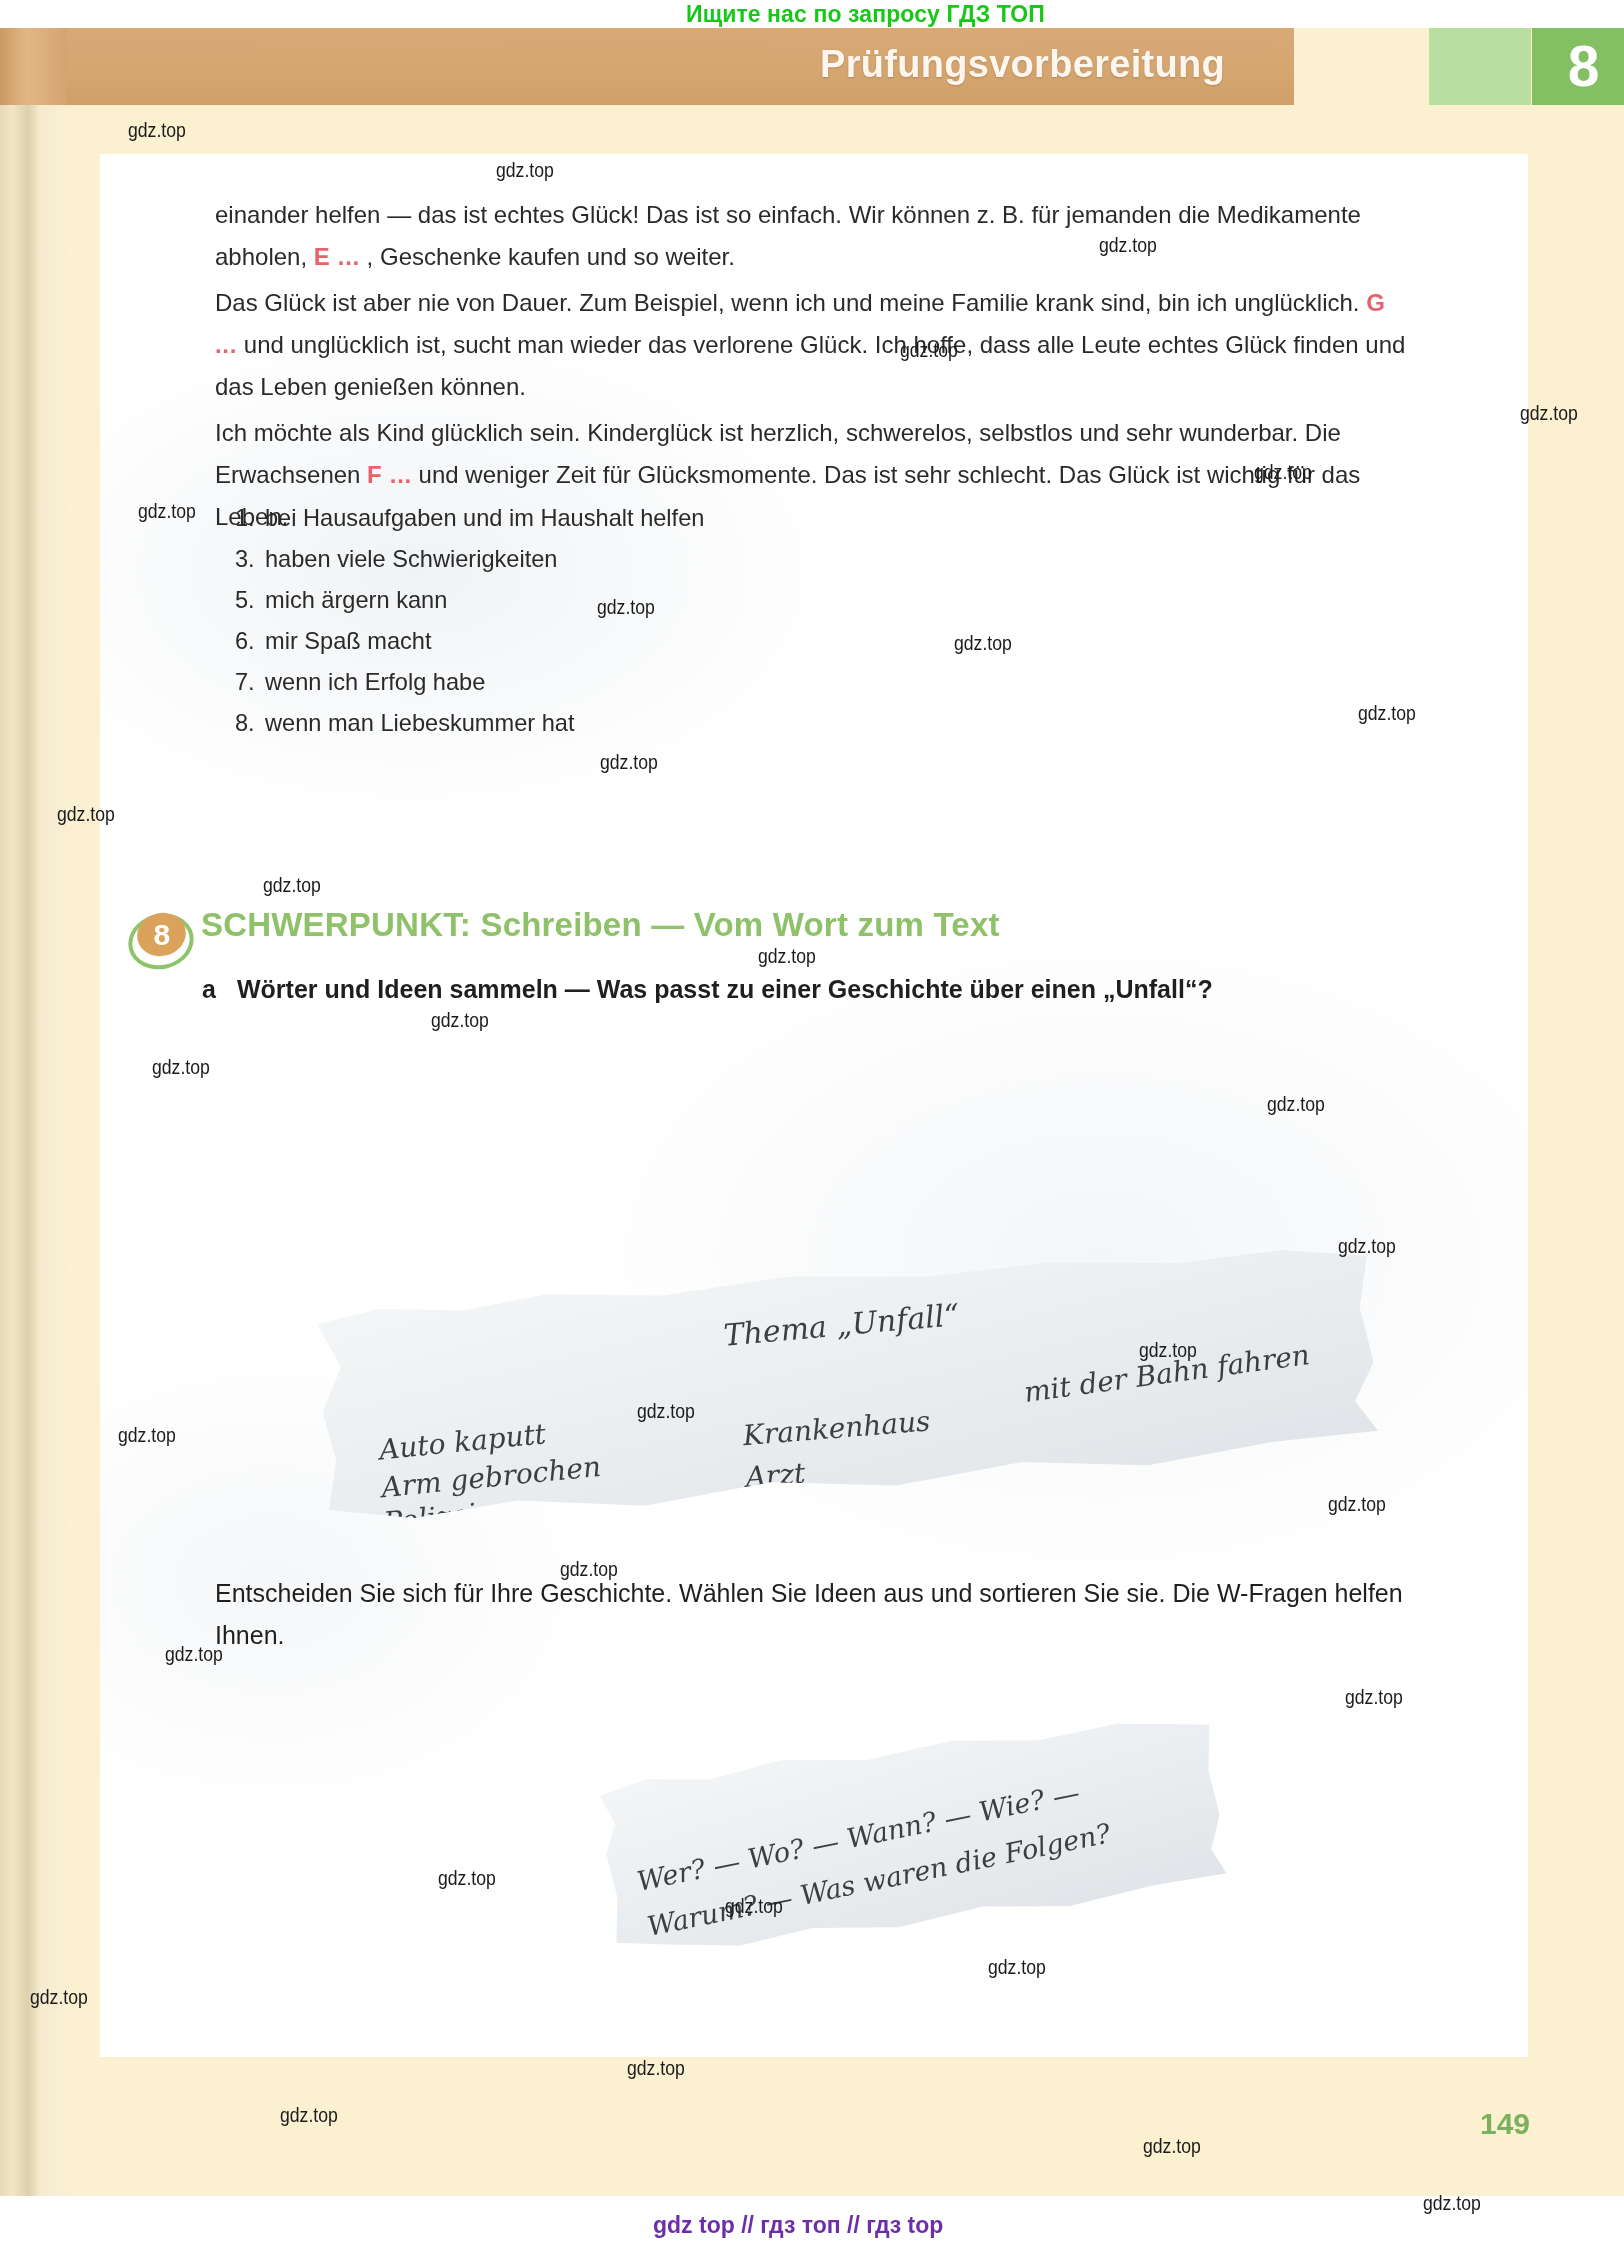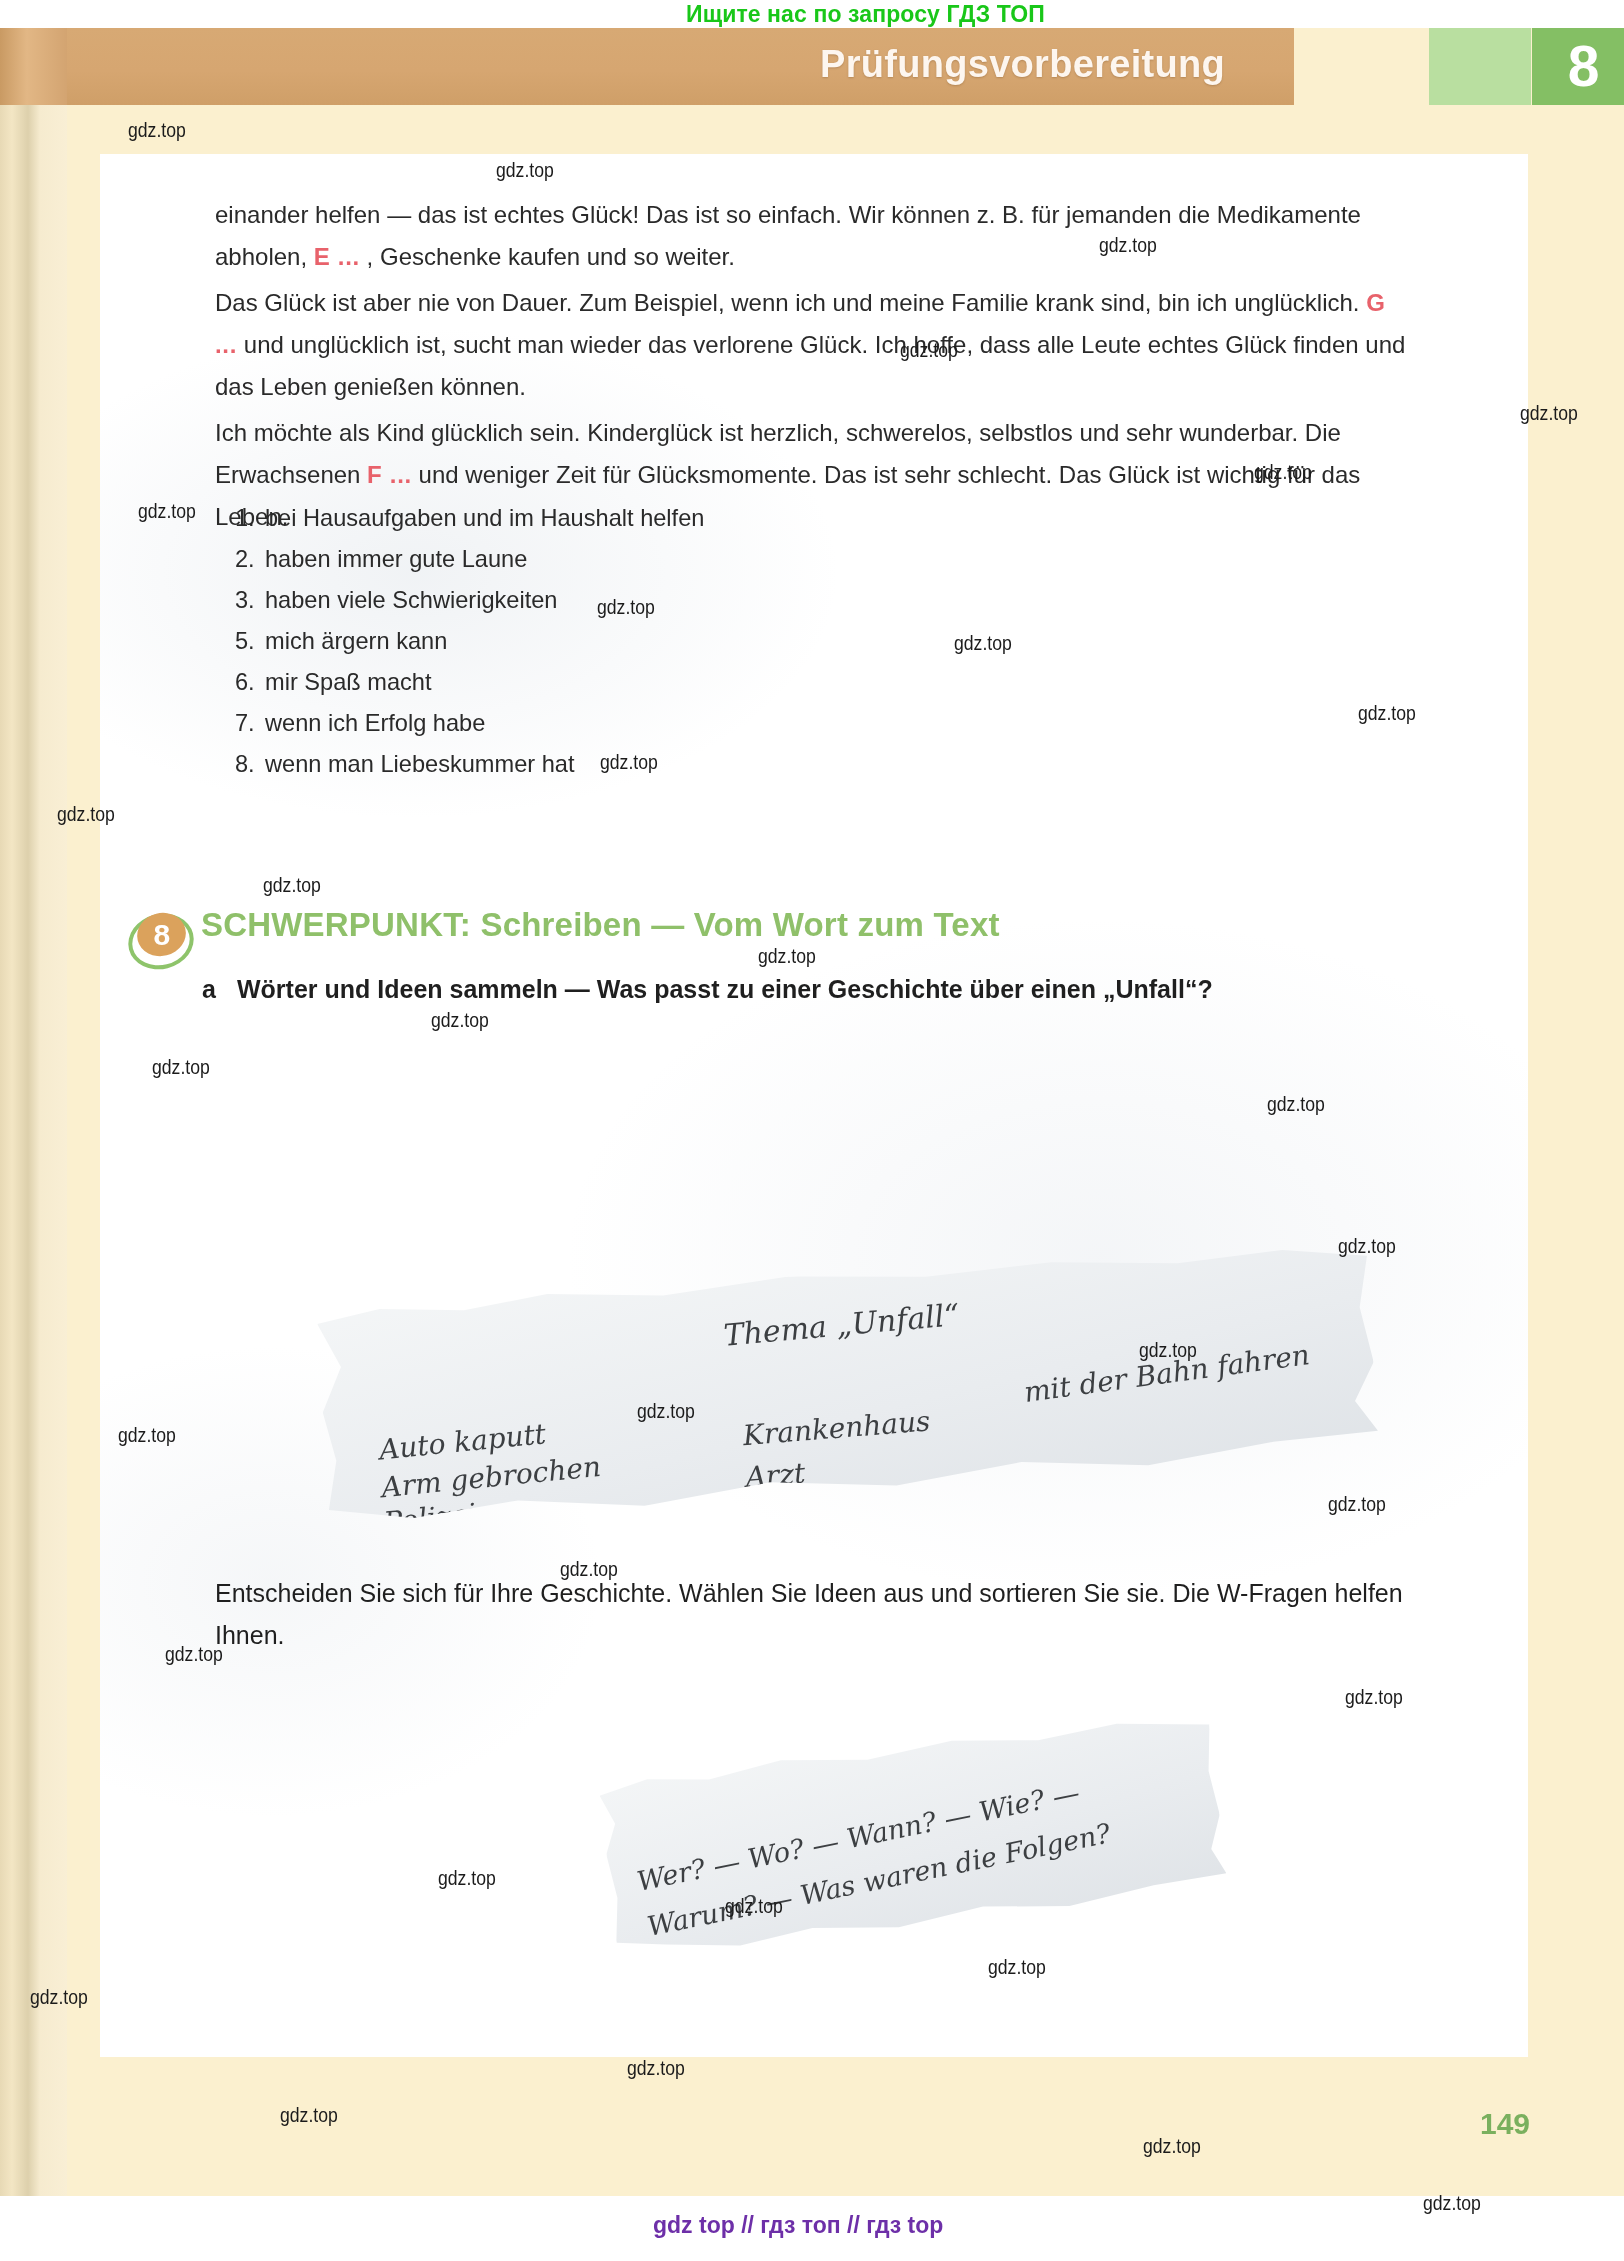--- a/index.html
+++ b/index.html
@@ -361,21 +361,20 @@
       <p>
         <span>Das Glück ist aber nie von Dauer. Zum Beispiel, wenn ich und meine Familie krank sind, bin ich unglücklich. </span><span class="gap">G ...</span><span> und unglücklich ist, sucht man wieder das verlorene Glück. Ich hoffe, dass alle Leute echtes Glück finden und das Leben genießen können.</span>
       </p>
       <p>
         <span>Ich möchte als Kind glücklich sein. Kinderglück ist herzlich, schwerelos, selbstlos und sehr wunderbar. Die Erwachsenen </span><span class="gap">F ...</span><span> und weniger Zeit für Glücksmomente. Das ist sehr schlecht. Das Glück ist wichtig für das Leben.</span>
       </p>
     </div>
 
     <div class="num-list">
       <span class="li"><span class="n">1.</span><span>bei Hausaufgaben und im Haushalt helfen</span></span>
-      <span class="li"><span class="n">2.</span><span>haben immer gute Laune</span></span>
       <span class="li"><span class="n">3.</span><span>haben viele Schwierigkeiten</span></span>
       <span class="li"><span class="n">5.</span><span>mich ärgern kann</span></span>
       <span class="li"><span class="n">6.</span><span>mir Spaß macht</span></span>
       <span class="li"><span class="n">7.</span><span>wenn ich Erfolg habe</span></span>
       <span class="li"><span class="n">8.</span><span>wenn man Liebeskummer hat</span></span>
     </div>
 
     <div class="sp-block">
       <div class="sp-badge">
         <div class="sp-ring"></div>

